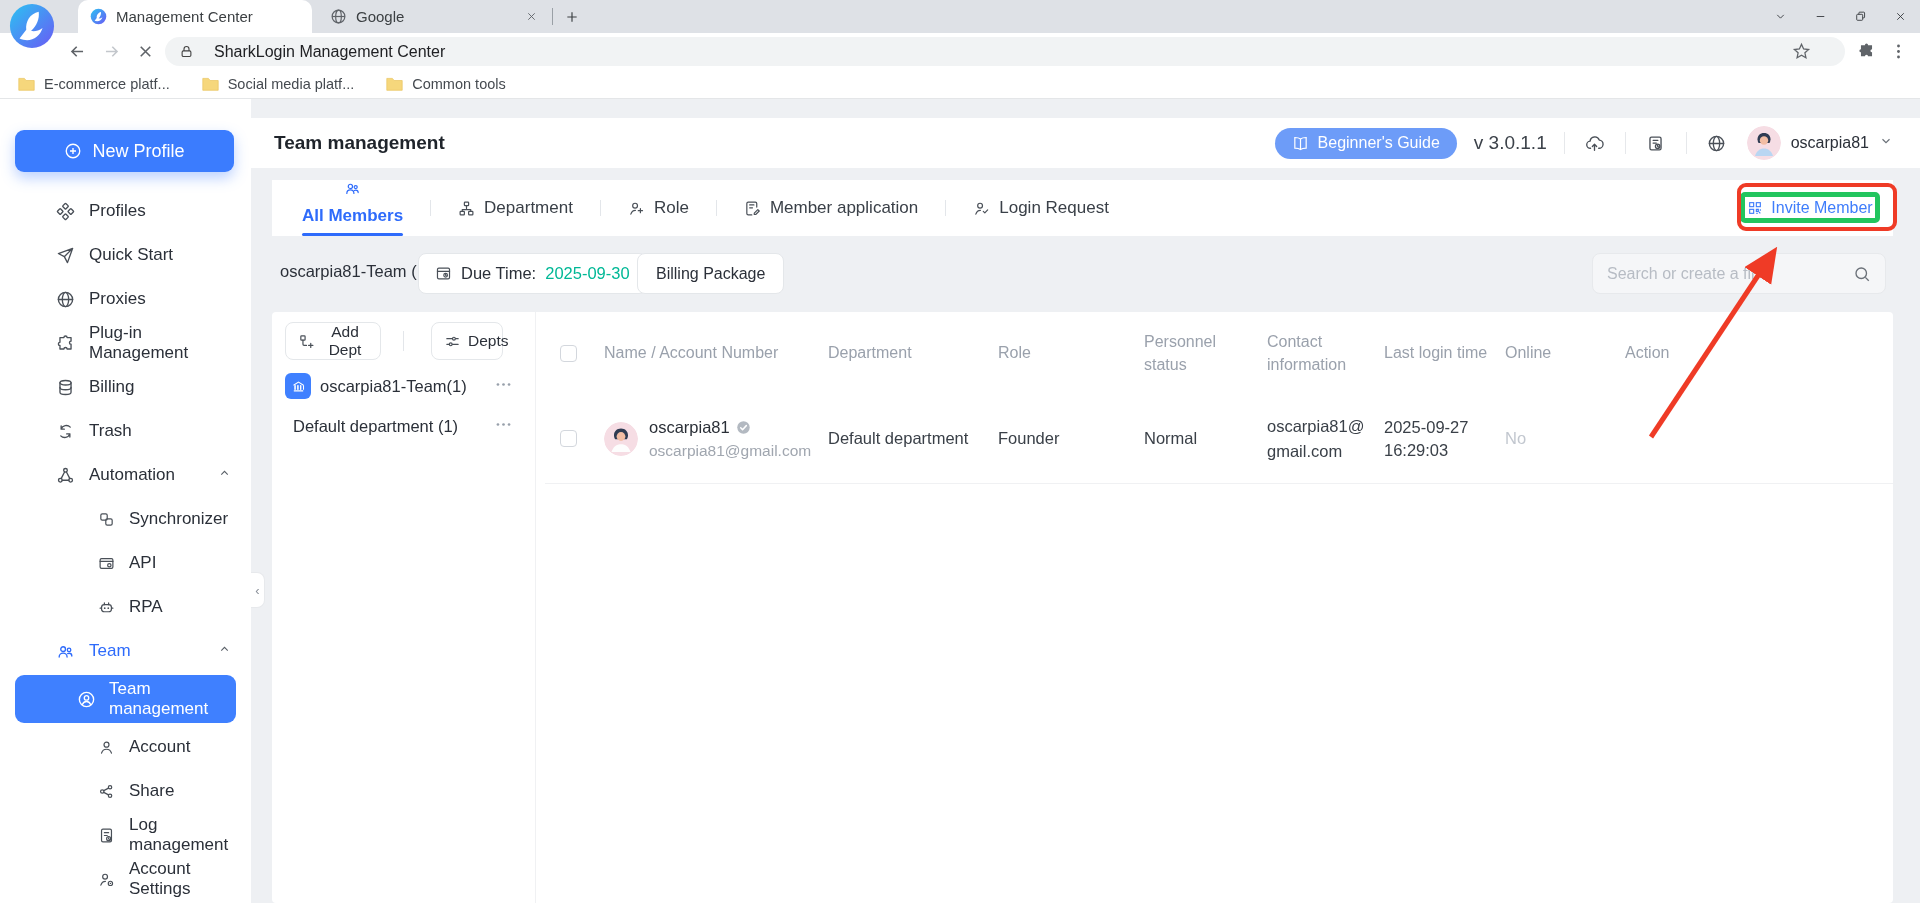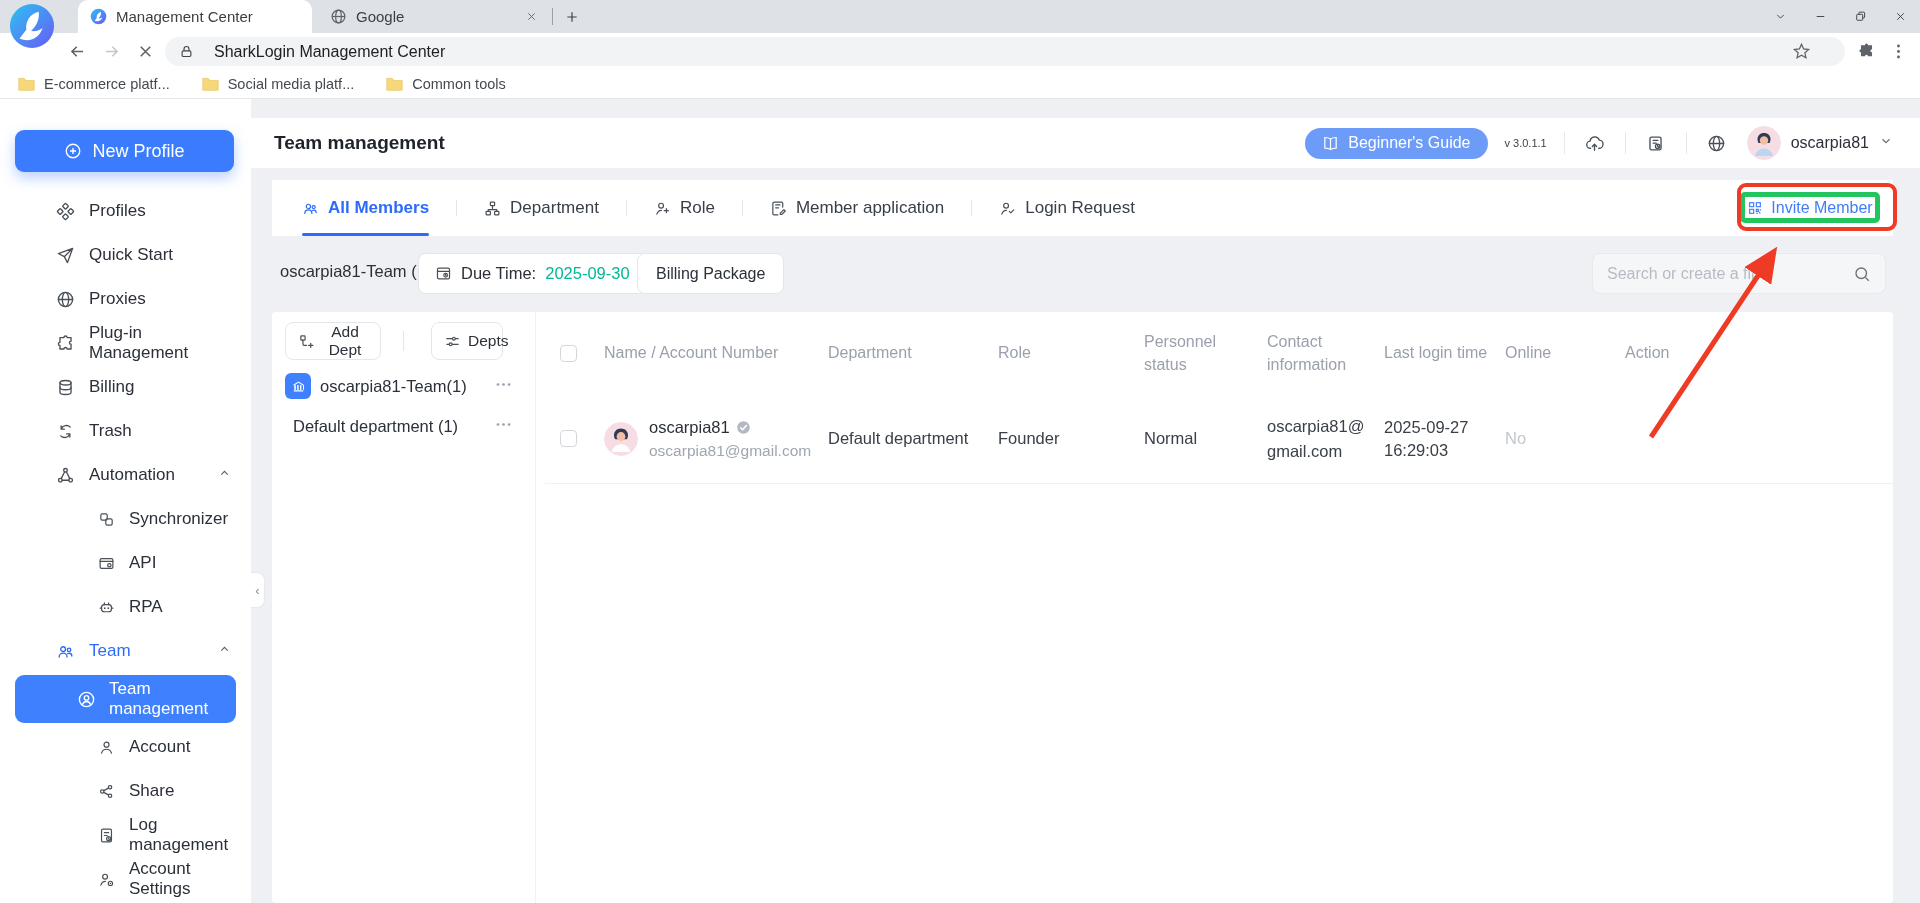--- a/index.html
+++ b/index.html
@@ -55,31 +55,31 @@
   .pill-active svg.ic { stroke:#fff; }
   .pill-active .lbl { width:110px; }
   .collapse-tab { position:absolute; left:251px; top:473px; width:14px; height:36px; background:#fff; border:1px solid #e7e9ec; border-left:none; border-radius:0 8px 8px 0; display:flex; align-items:center; justify-content:center; color:#8a9099; font-size:13px; cursor:pointer; }
 
   .content { position:absolute; left:251px; top:0; width:1669px; height:804px; }
   .page-header { position:absolute; left:0; top:19px; width:1669px; height:50px; background:#fff; display:flex; align-items:center; }
   .page-title { margin-left:23px; font-size:19px; font-weight:bold; color:#1f242b; }
   .ph-right { margin-left:auto; margin-right:27px; display:flex; align-items:center; gap:17px; }
   .guide-btn { height:31px; background:#6d9cf8; color:#fff; border:none; border-radius:16px; font-size:16px; font-family:inherit; display:flex; align-items:center; gap:9px; padding:0 17px; }
   .guide-btn svg { width:17px; height:17px; stroke:#fff; stroke-width:1.7; fill:none; }
-  .version { font-size:11px; color:#3c424a; }
+  .version { font-size:19px; color:#3c424a; }
   .vdiv { width:1px; height:22px; background:#e6e8eb; }
   .hicon { width:26px; height:26px; display:flex; align-items:center; justify-content:center; }
   .user-chip { display:flex; align-items:center; gap:10px; cursor:pointer; }
   .avatar { width:34px; height:34px; border-radius:50%; flex:none; }
   .uname { font-size:16px; color:#2b3039; }
   .user-chip .dn svg { width:14px; height:14px; stroke:#6a7078; }
 
   .tabs-band { position:absolute; left:21px; top:81px; width:1621px; height:56px; background:#fff; display:flex; align-items:center; padding-left:30px; }
   .mtab { display:flex; align-items:center; gap:9px; font-size:17px; color:#3a4048; position:relative; height:56px; align-items:center; cursor:pointer; }
-  .mtab.active { color:#2e6bfb; font-weight:bold; }
+  .mtab.active { color:#2e6bfb; font-weight:bold;flex-direction:column; }
   .mtab.active svg.ic { stroke:#2e6bfb; }
   .mtab .ul { position:absolute; left:0; bottom:0; height:3px; width:100%; background:#2e6bfb; border-radius:2px; }
   .tsep { width:1px; height:16px; background:#e3e6ea; margin:0 27px; }
   .invite-btn { position:absolute; right:13px; top:12px; width:140px; height:31px; background:#fff; border:5px solid #22c55e; border-radius:5px; color:#3f7dfb; font-size:16px; font-family:inherit; display:flex; align-items:center; justify-content:center; gap:8px; }
   .invite-btn svg { width:16px; height:16px; stroke:#3f7dfb; stroke-width:1.7; fill:none; }
 
   .filter-row { position:absolute; left:0; top:154px; width:1669px; height:41px; }
   .team-label { position:absolute; left:29px; top:9px; font-size:16.5px; color:#2b3039; }
   .due-pill { position:absolute; left:167px; top:0; height:41px; background:#fff; border:1px solid #e4e7ea; border-radius:8px; display:flex; align-items:center; gap:9px; padding:0 16px; font-size:16.5px; color:#2b3039; }
   .due-pill .date { color:#00b896; }

